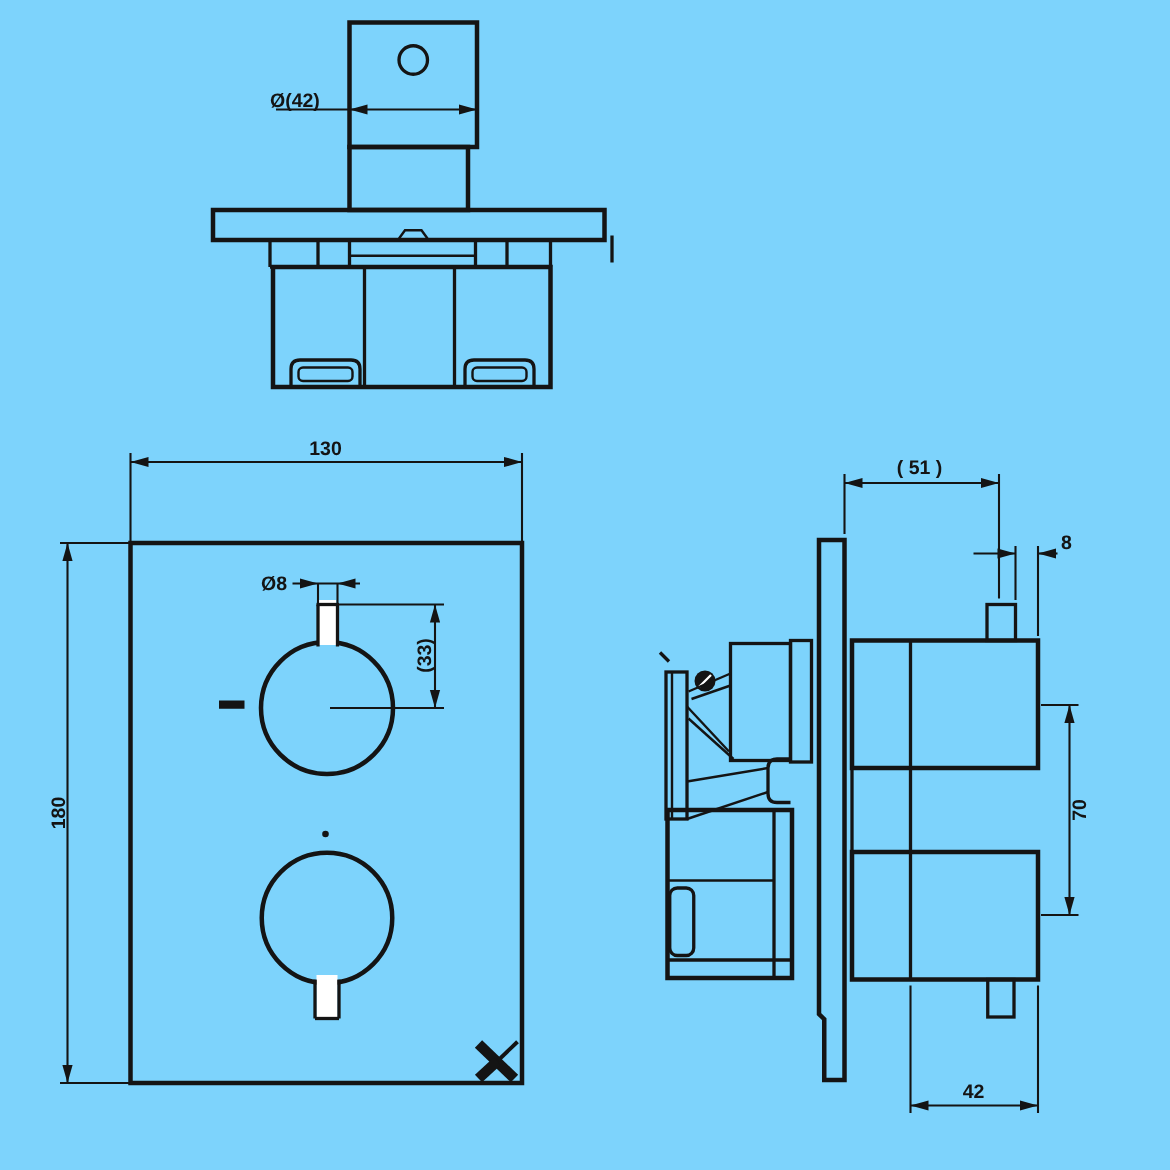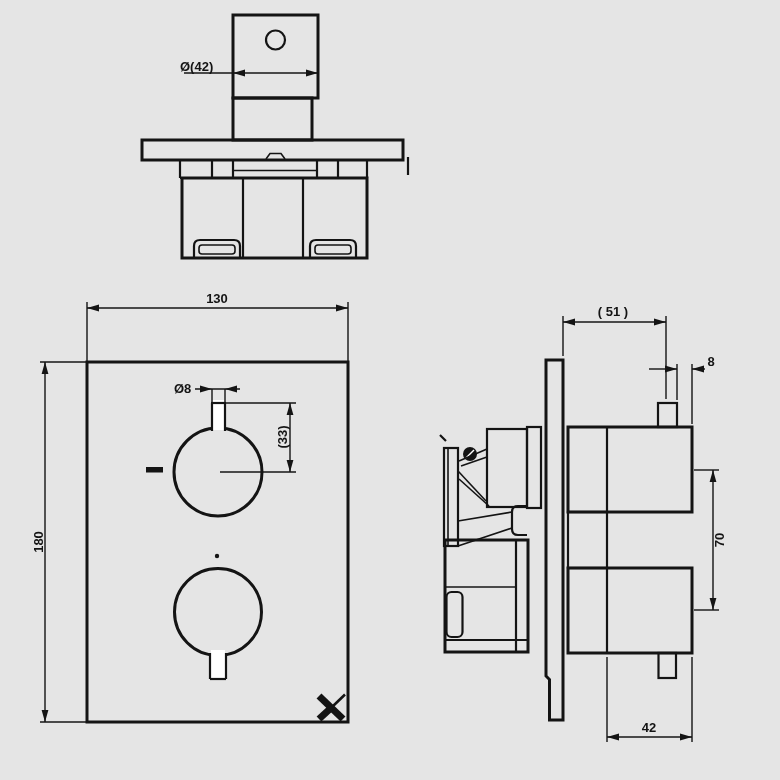--- a/index.html
+++ b/index.html
@@ -1,16 +1,16 @@
 <!DOCTYPE html>
 <html><head>
 <meta charset="utf-8">
 <style>
   html,body{margin:0;padding:0;background:#ffffff;}
-  .canvas{position:relative;width:780px;height:780px;background:#e5e5e5;overflow:hidden;
+  .canvas{position:relative;width:780px;height:780px;background:#7dd3fc;overflow:hidden;
           font-family:"Liberation Sans", sans-serif;}
   svg{display:block;}
   
   .ol  {fill:none;stroke:#141414;stroke-width:3;  stroke-linejoin:miter;stroke-linecap:butt;}
   .ol2 {fill:none;stroke:#141414;stroke-width:2.2;stroke-linejoin:miter;stroke-linecap:butt;}
   .tl  {fill:none;stroke:#141414;stroke-width:1.6;stroke-linejoin:miter;stroke-linecap:butt;}
   
   .dl  {fill:none;stroke:#141414;stroke-width:1.4;stroke-linecap:butt;}
   .ah  {fill:#141414;stroke:none;}
   .wf  {fill:#ffffff;stroke:none;}

